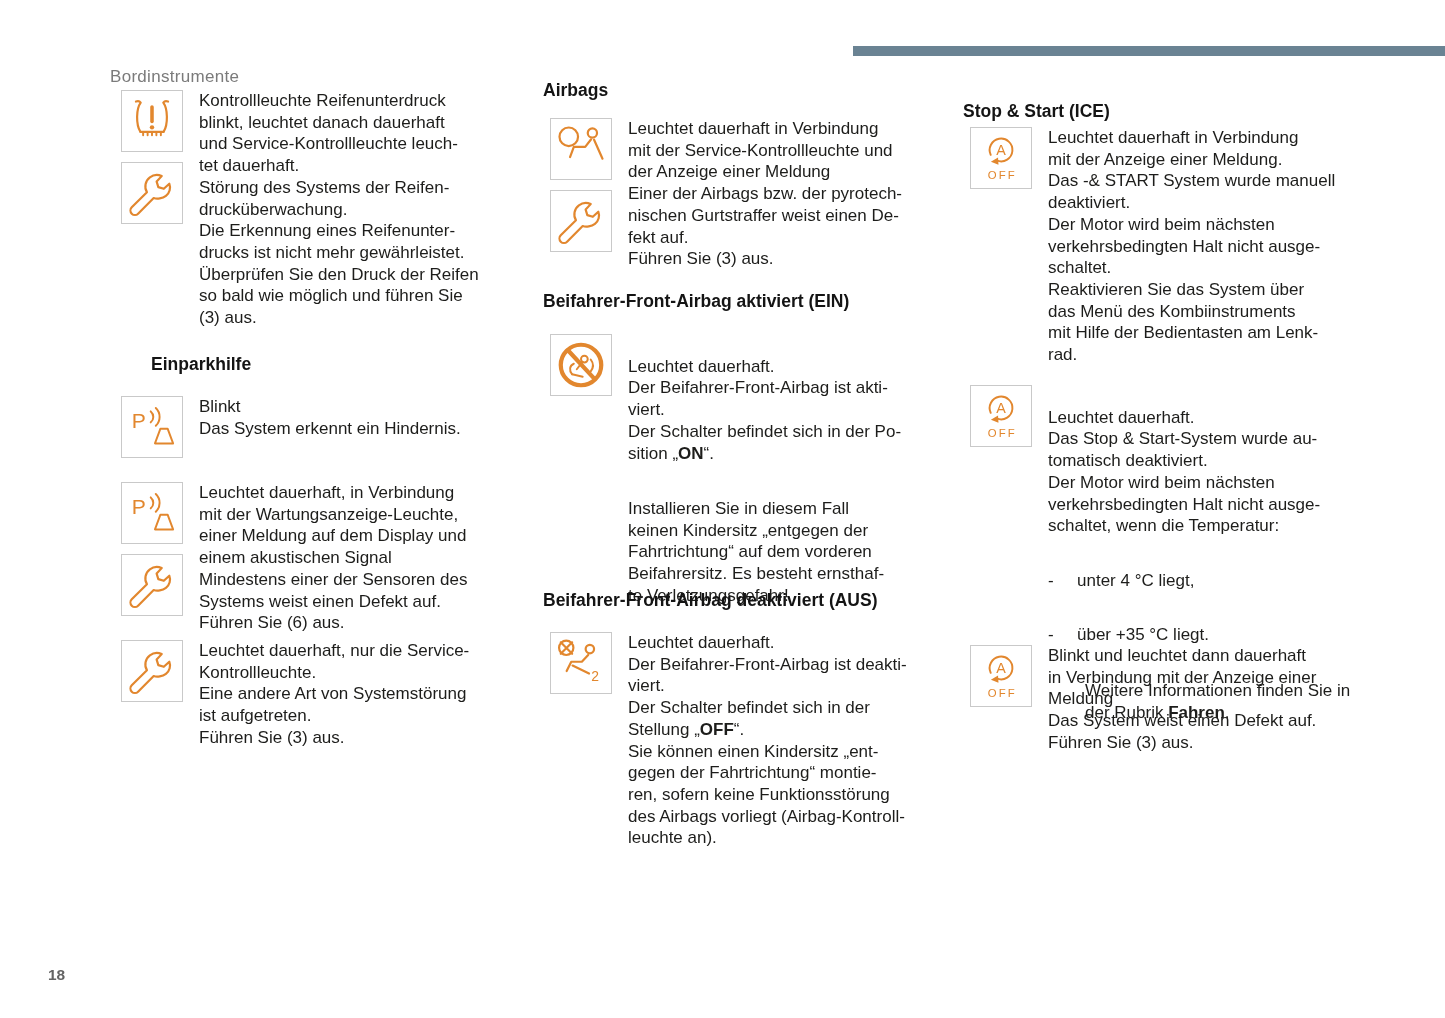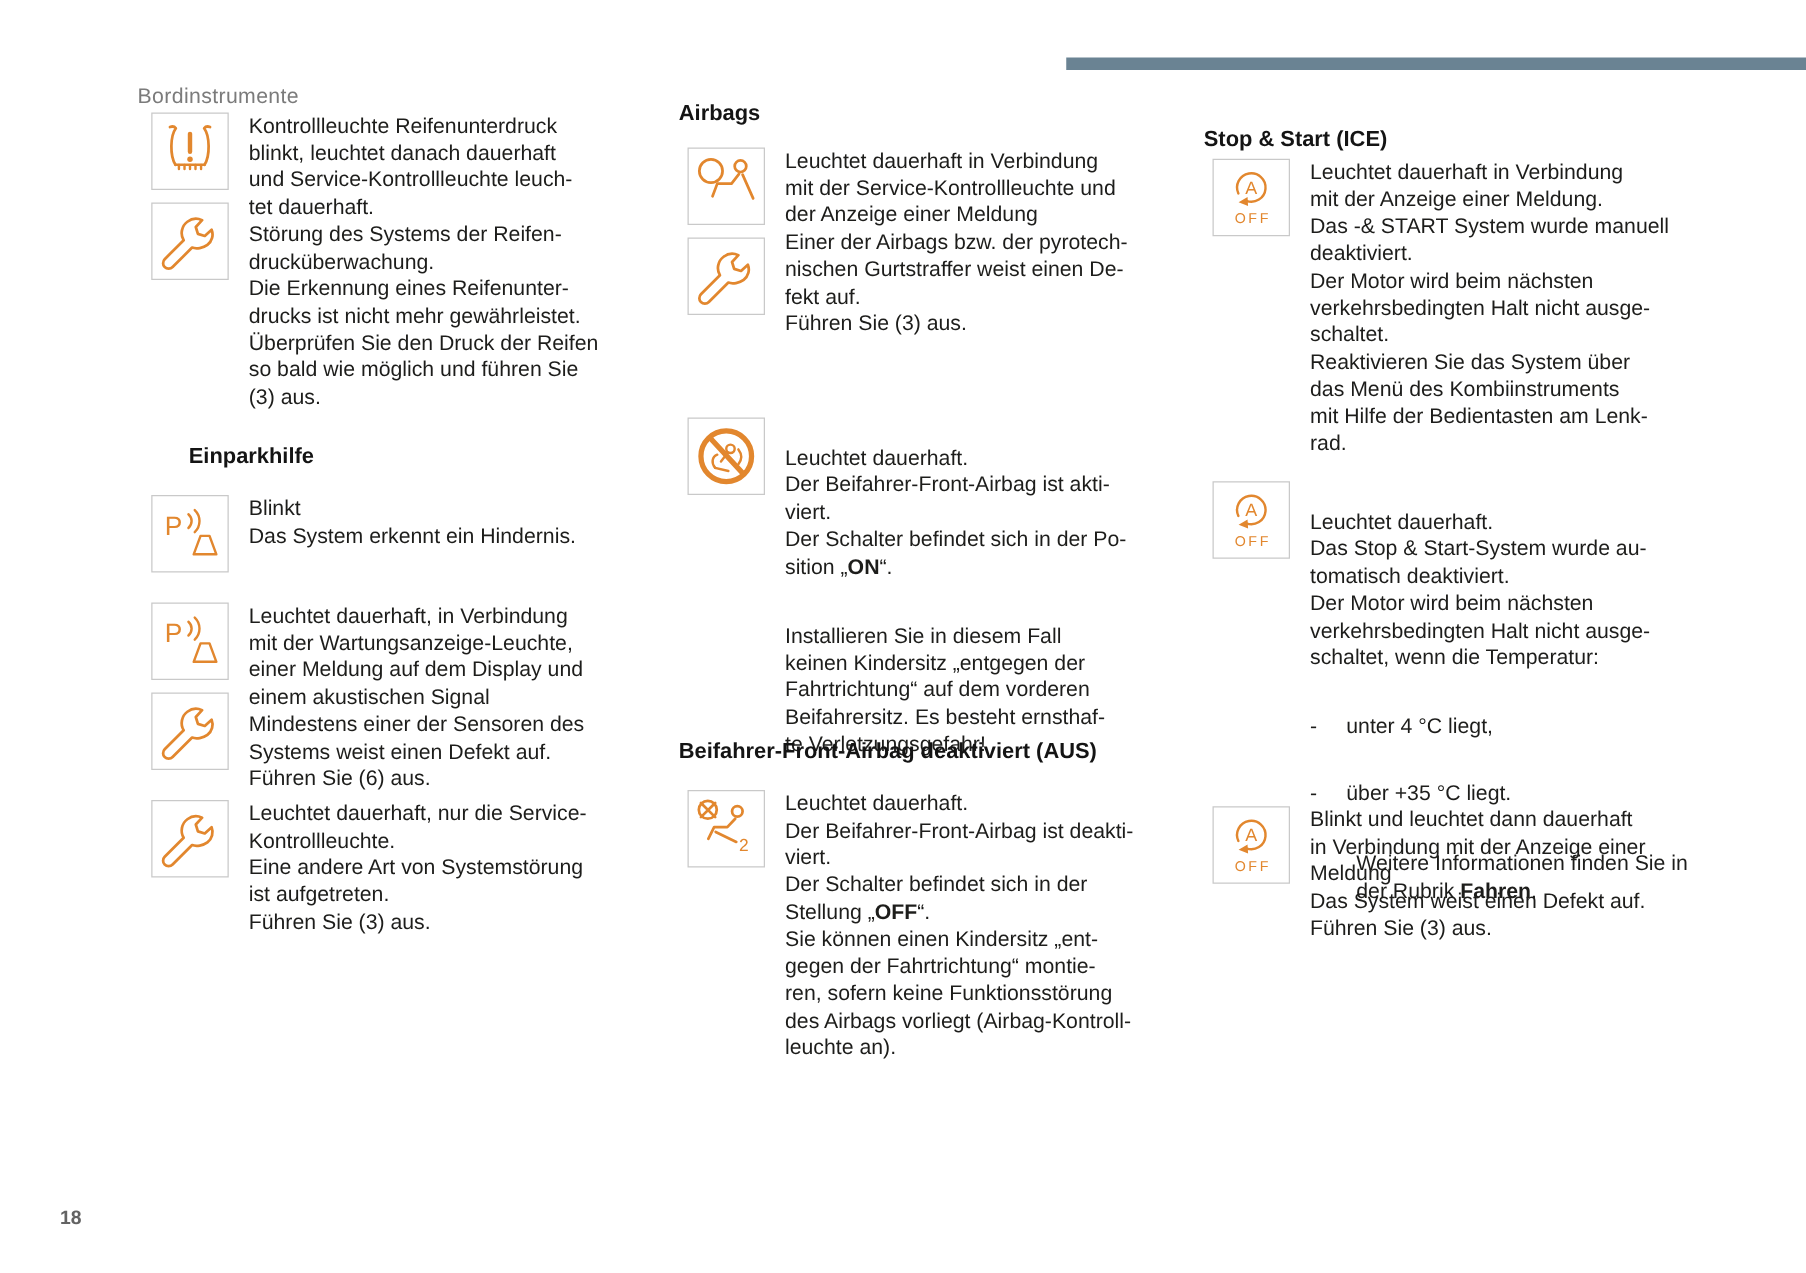--- a/index.html
+++ b/index.html
@@ -164,20 +164,21 @@
     </div>
     <div class="text">Leuchtet dauerhaft in Verbindung
 mit der Service-Kontrollleuchte und
 der Anzeige einer Meldung
 Einer der Airbags bzw. der pyrotech-
 nischen Gurtstraffer weist einen De-
 fekt auf.
 Führen Sie (3) aus.</div>
   </div>
 
+  <div class="sec-title" style="left:543px; top:291px;">Beifahrer-Front-Airbag aktiviert (EIN)</div>
 
   <div class="row" style="left:550px; top:334px;">
     <div class="icons">
       <div class="icon-box">
         <svg viewBox="0 0 64 64">
           <circle class="st thick" cx="32" cy="32" r="24"></circle>
           <path class="st thin" d="M43.5 25.5 c3.5 4.5 3.5 9.5 0 14"></path>
           <circle class="st thin" cx="36" cy="25" r="4"></circle>
           <path class="st thin" d="M33.5 28.5 L27 37"></path>
           <path class="st thin" d="M21.5 43 C17.5 38.5 18.5 32.5 23.5 30.5"></path>

